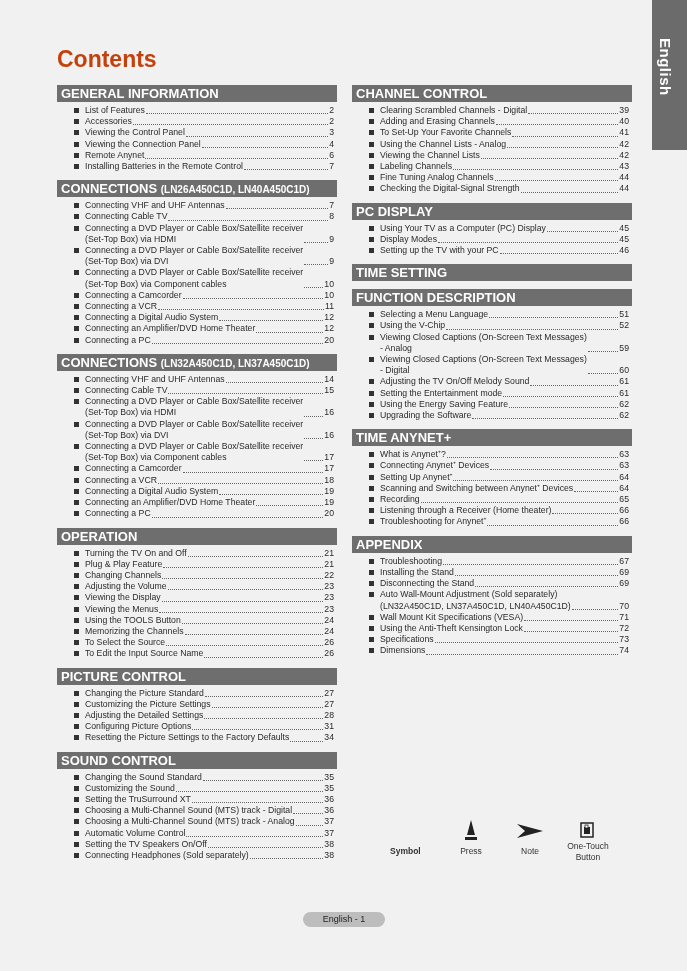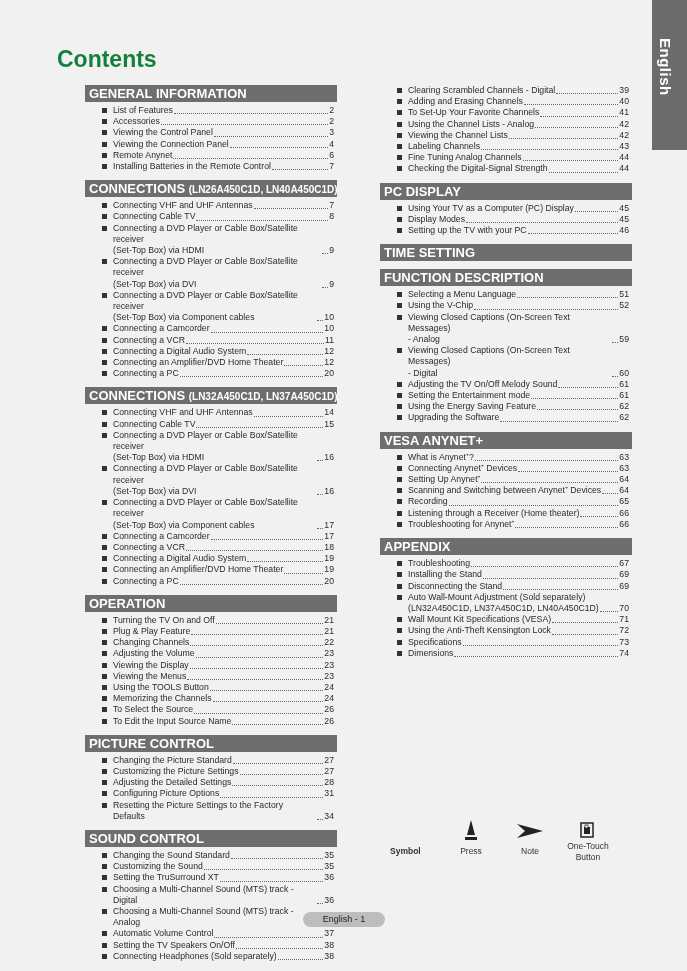--- a/index.html
+++ b/index.html
@@ -13,26 +13,26 @@
     position: absolute; left: 652px; top: 0; width: 35px; height: 150px;
     background: #6b6b6b;
   }
   .side-tab span {
     position: absolute; left: 5px; top: 38px;
     writing-mode: vertical-rl;
     color: #fff; font-weight: bold; font-size: 15px; letter-spacing: 0.5px;
   }
   .title {
     position: absolute; left: 57px; top: 46px;
-    font-size: 23px; font-weight: bold; color: #15803d;
+    font-size: 23px; font-weight: bold; color: #c2410c;
   }
   .col { position: absolute; top: 85px; width: 280px; }
   .col.left { left: 57px; }
   .col.right { left: 352px; }
-  .section { margin-bottom: 8px; margin-left: 28px; }
+  .section { margin-bottom: 8px; }
   .sec-head {
     background: #6e6e6e; color: #fff; font-weight: bold;
     font-size: 13px; height: 17px; line-height: 17px; padding-left: 4px;
     margin-bottom: 3px; white-space: nowrap;
   }
   .sec-head .sub { font-size: 10px; }
   .item {
     position: relative; display: flex; align-items: flex-end;
     font-size: 8.7px; line-height: 11.2px; padding-left: 28px; padding-right: 3px;
     color: #2a2a2a;
@@ -381,20 +381,21 @@
       <div class="item">
         <span class="bullet"></span>
         <span class="text">Connecting Headphones (Sold separately)</span>
         <span class="leader"></span>
         <span class="page">38</span>
       </div>
     </div>
   </div>
 <div class="col right" id="col-right">
     <div class="section">
+      <div class="sec-head"><span>CHANNEL CONTROL</span></div>
       <div class="item">
         <span class="bullet"></span>
         <span class="text">Clearing Scrambled Channels - Digital</span>
         <span class="leader"></span>
         <span class="page">39</span>
       </div>
       <div class="item">
         <span class="bullet"></span>
         <span class="text">Adding and Erasing Channels</span>
         <span class="leader"></span>
@@ -508,21 +509,21 @@
         <span class="page">62</span>
       </div>
       <div class="item">
         <span class="bullet"></span>
         <span class="text">Upgrading the Software</span>
         <span class="leader"></span>
         <span class="page">62</span>
       </div>
     </div>
     <div class="section">
-      <div class="sec-head"><span>VESA ANYNET+</span></div>
+      <div class="sec-head"><span>TIME ANYNET+</span></div>
       <div class="item">
         <span class="bullet"></span>
         <span class="text">What is Anynet⁺?</span>
         <span class="leader"></span>
         <span class="page">63</span>
       </div>
       <div class="item">
         <span class="bullet"></span>
         <span class="text">Connecting Anynet⁺ Devices</span>
         <span class="leader"></span>

